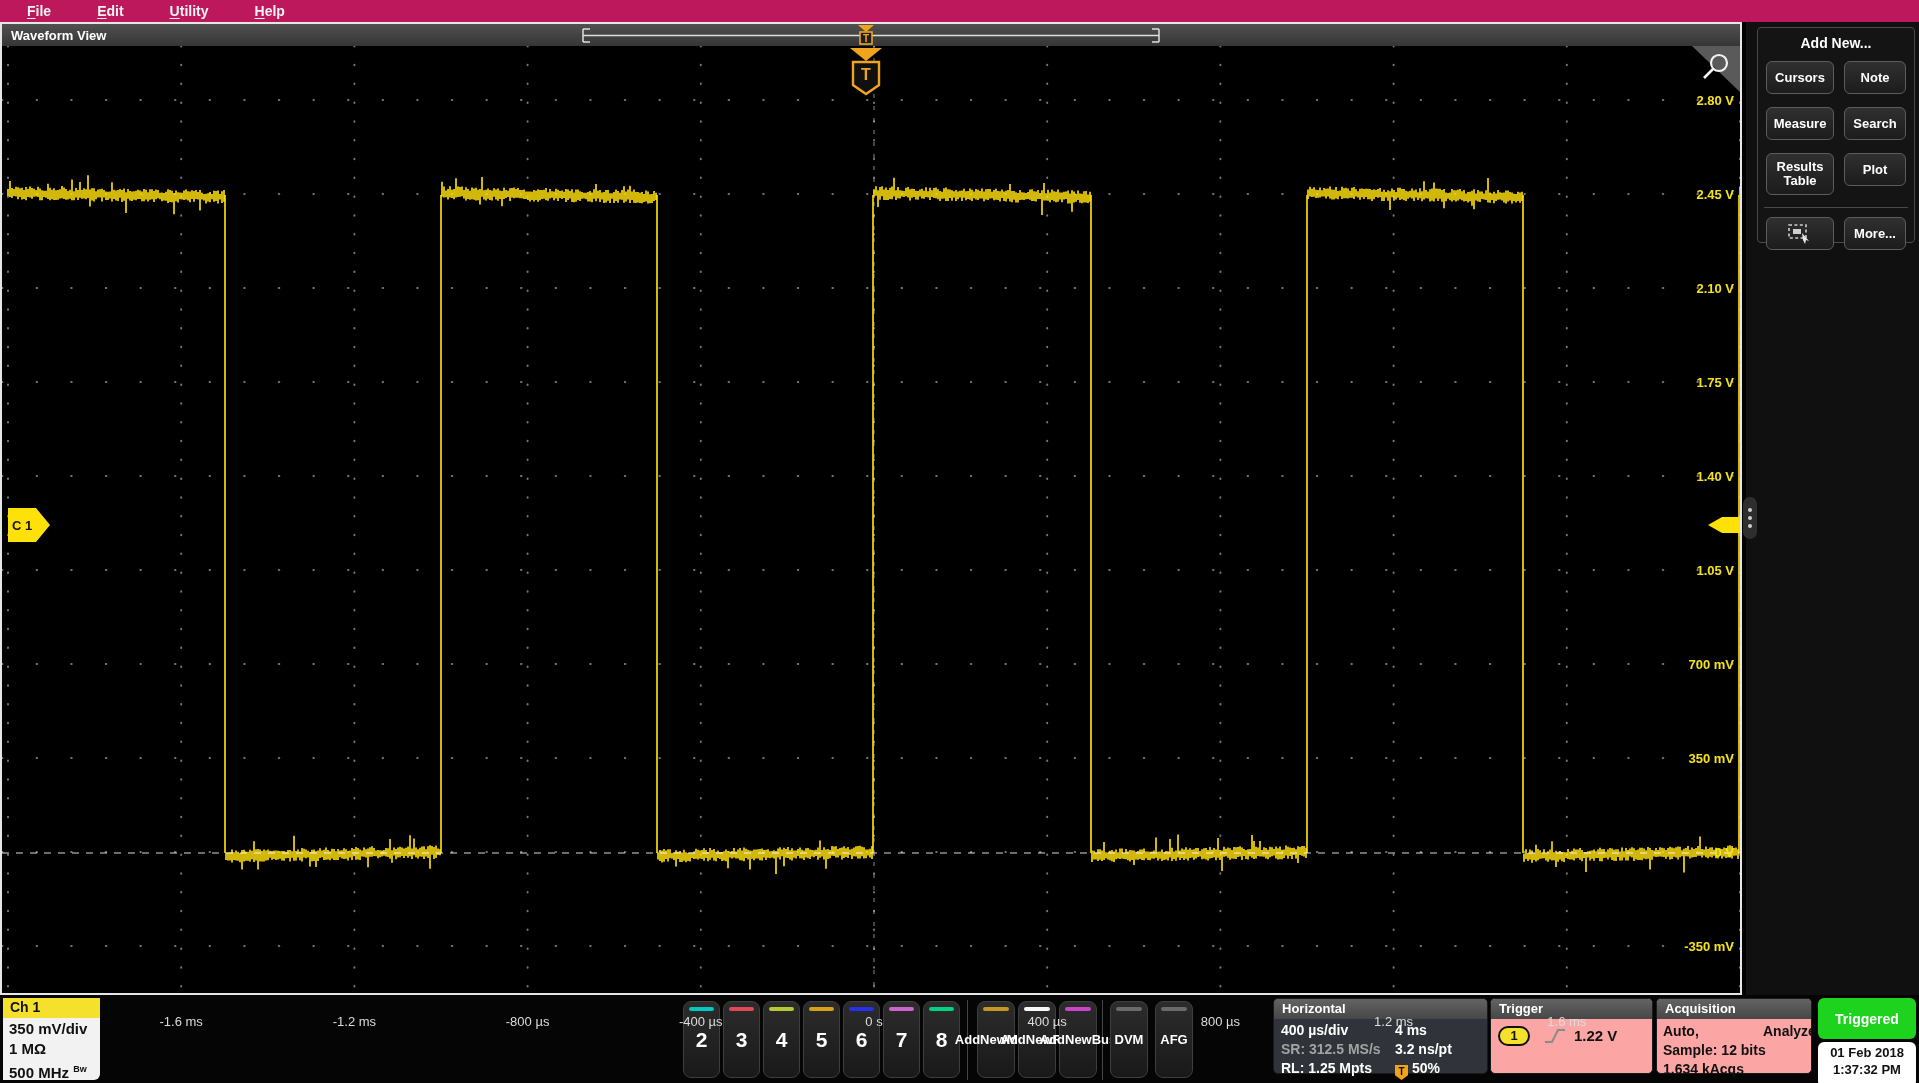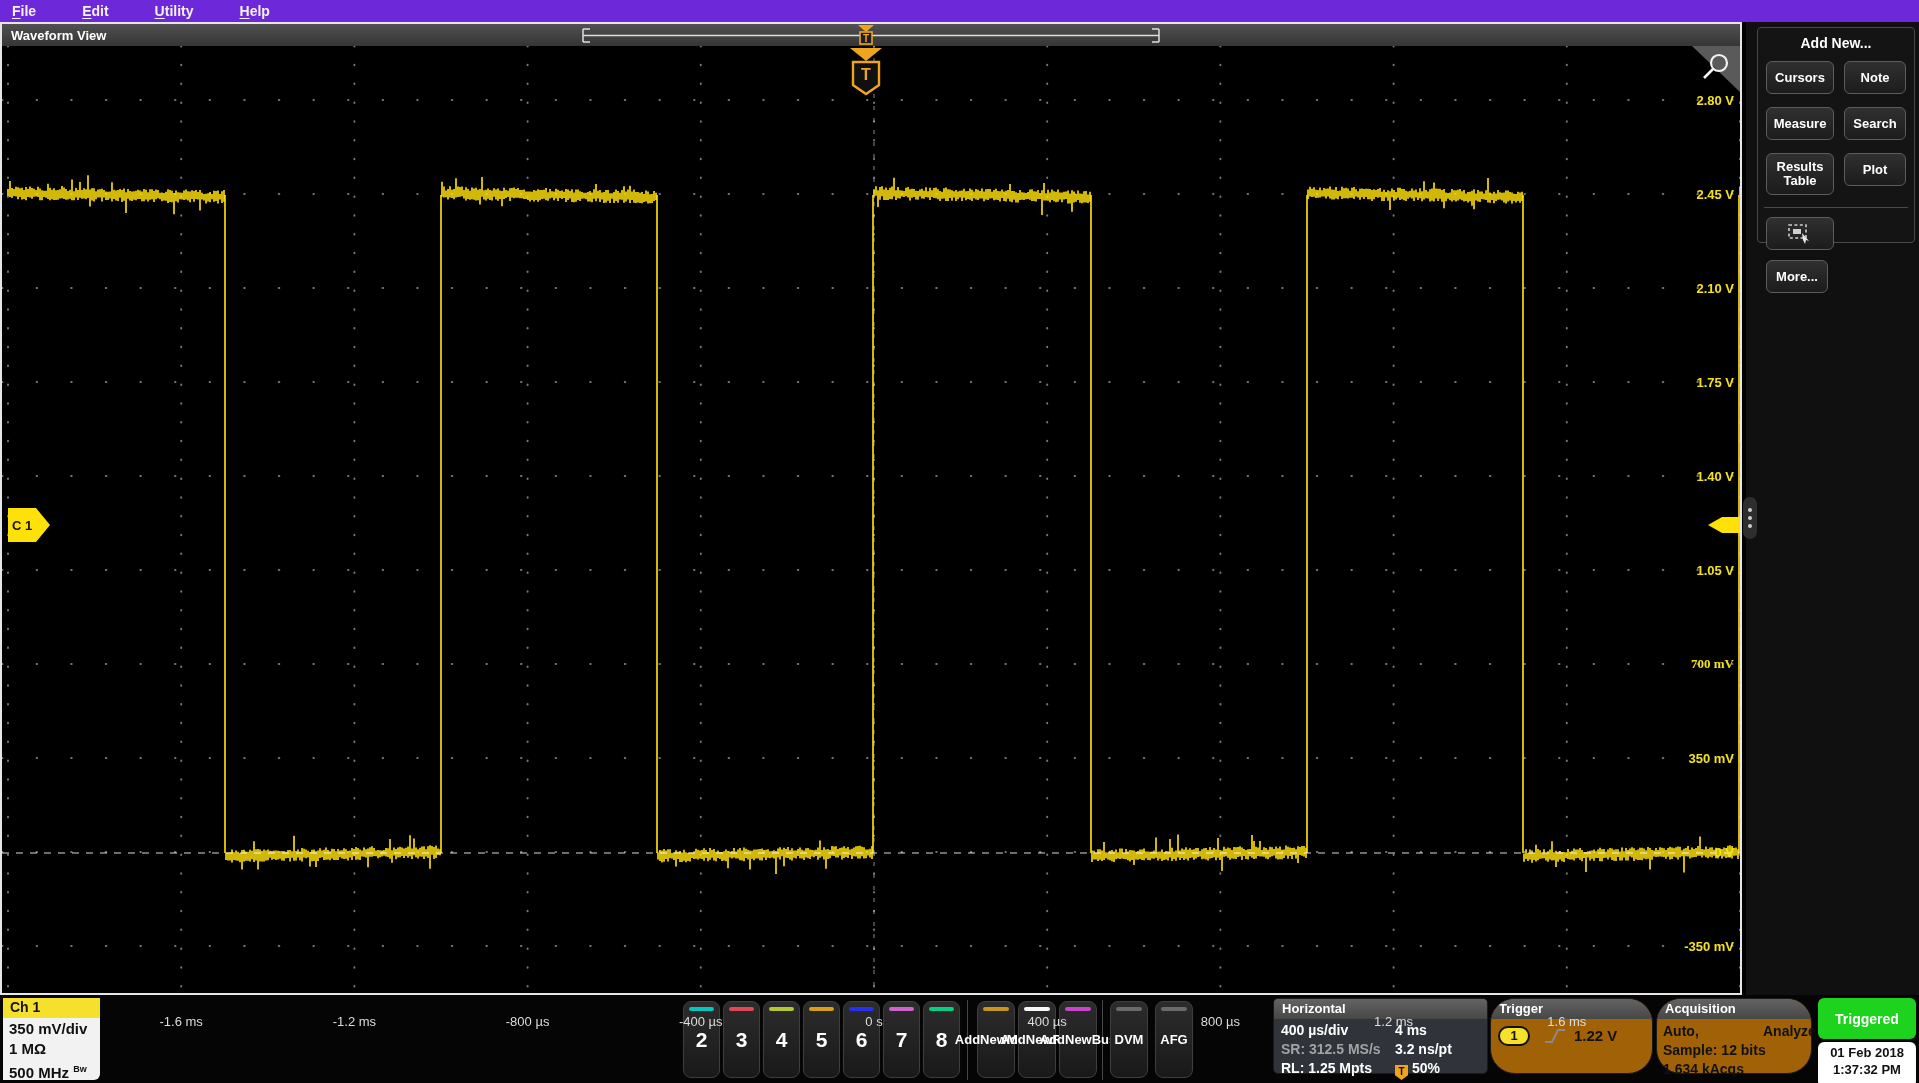--- a/index.html
+++ b/index.html
@@ -1,21 +1,21 @@
 <!DOCTYPE html>
 <html><head>
 <meta charset="utf-8">
 <style>
   * { margin:0; padding:0; box-sizing:border-box; }
   html,body { width:1919px; height:1083px; background:#000; overflow:hidden;
     font-family:"Liberation Sans",sans-serif; position:relative; color:#fff; }
 
   
   .menu-bar { position:absolute; left:0; top:0; width:1919px; height:22px;
-    background:#6d28d9; display:flex; align-items:center; gap:46px; padding-left:12px; }
+    background:#be185d; display:flex; align-items:center; gap:46px; padding-left:27px; }
   .menu-item { color:#f2f2f2; font-size:14px; font-weight:700; cursor:default; }
   .menu-item u { text-decoration:underline; text-underline-offset:2px; }
 
   
   .wave-container { position:absolute; left:0; top:22px; width:1742px; height:973px;
     border:2px solid #e6e6e6; background:#000; }
   .wave-title-bar { position:absolute; left:2px; top:24px; width:1738px; height:22px;
     background:linear-gradient(#515151,#353535); display:flex; align-items:center; }
   .wave-title { font-size:13px; font-weight:700; color:#fff; padding-left:9px; }
   .titlebar-svg { position:absolute; left:2px; top:24px; }
@@ -33,21 +33,21 @@
   .addnew-box { position:absolute; left:1757px; top:27px; width:158px; height:216px;
     border:1px solid #4a4a4a; border-radius:4px; background:#141414; }
   .addnew-title { text-align:center; font-size:14px; font-weight:700; color:#fff; margin-top:7px; }
   .addnew-grid { display:grid; grid-template-columns:68px 62px; column-gap:10px;
     row-gap:13px; padding:10px 0 0 8px; }
   .scope-btn { background:linear-gradient(#303030,#1c1c1c); border:1px solid #5c5c5c;
     border-radius:6px; color:#fff; font-size:13px; font-weight:700; display:flex;
     align-items:center; justify-content:center; text-align:center; height:33px; line-height:14px; cursor:pointer; }
   .scope-btn.tall { height:42px; }
   .addnew-divider { border-top:1px solid #4a4a4a; margin:12px 6px 0 6px; }
-  .addnew-bottom { display:flex; gap:10px; padding:9px 0 0 8px;flex-direction:column; }
+  .addnew-bottom { display:flex; gap:10px; padding:9px 0 0 8px; }
 
   
   .split-handle { position:absolute; left:1743px; top:497px; width:14px; height:42px;
     background:#2e2e2e; border-radius:7px; display:flex; flex-direction:column;
     align-items:center; justify-content:center; gap:4px; }
   .split-handle i { width:4px; height:4px; border-radius:50%; background:#cfcfcf; }
 
   
   .bottom-bar { position:absolute; left:0; top:995px; width:1919px; height:88px; background:#050505; }
 
@@ -68,21 +68,21 @@
     background:linear-gradient(#2c2c2c,#191919); border:1px solid #3e3e3e; border-radius:8px;
     display:flex; align-items:center; justify-content:center; text-align:center;
     color:#fff; font-size:13px; font-weight:700; line-height:14px; cursor:pointer; }
   .vsep { position:absolute; top:1000px; width:1px; height:80px; background:#474747; }
 
   .info-panel { position:absolute; top:998px; height:76px; border-radius:5px; overflow:hidden;
     border:1px solid #1a1a1a; }
   .info-head { height:20px; background:linear-gradient(#636363,#474747); color:#fff;
     font-size:13px; font-weight:700; padding:2px 0 0 8px; }
   .panel-dark  { background:#30343a; color:#fff; }
-  .panel-light { background:#a16207; color:#111;border-radius:25px; }
+  .panel-light { background:#fca5a5; color:#111; }
   .hrow { position:absolute; font-size:14px; font-weight:700; white-space:nowrap; }
 
   .trig-pill { display:inline-block; background:#f5e12c; border:2px solid #111; color:#111;
     border-radius:10px; width:32px; height:20px; text-align:center; font-size:13px;
     font-weight:700; line-height:16px; vertical-align:middle; }
   .tflag { display:inline-block; width:13px; height:15px; background:#f0a41e; color:#111;
     font-size:10px; font-weight:700; text-align:center; line-height:13px;
     clip-path:polygon(0 0,100% 0,100% 68%,50% 100%,0 68%); vertical-align:-2px; }
 
   .status-badge { position:absolute; left:1818px; top:998px; width:98px; height:41px;
@@ -130,21 +130,21 @@
       <path d="M1690,0 L1738,0 L1738,46 Z" fill="#5a5a5a"></path>
       <circle cx="1717" cy="17" r="8" fill="none" stroke="#f2f2f2" stroke-width="2.2"></circle>
       <path d="M1711,23 L1702,32" stroke="#f2f2f2" stroke-width="2.6"></path>
     </svg>
 <div class="ylabel" style="top: 54px;">2.80 V</div>
     <div class="ylabel" style="top: 148px;">2.45 V</div>
     <div class="ylabel" style="top: 242px;">2.10 V</div>
     <div class="ylabel" style="top: 336px;">1.75 V</div>
     <div class="ylabel" style="top: 430px;">1.40 V</div>
     <div class="ylabel" style="top: 524px;">1.05 V</div>
-    <div class="ylabel" style="top: 618px; font-family: Liberation Serif, serif;">700 mV</div>
+    <div class="ylabel" style="top: 618px;">700 mV</div>
     <div class="ylabel" style="top: 712px;">350 mV</div>
     <div class="ylabel" style="top: 806px;">0 V</div>
     <div class="ylabel" style="top: 900px;">-350 mV</div>
     <div class="xlabel" style="left: 179.2px;">-1.6 ms</div>
     <div class="xlabel" style="left: 352.4px;">-1.2 ms</div>
     <div class="xlabel" style="left: 525.6px;">-800 µs</div>
     <div class="xlabel" style="left: 698.8px;">-400 µs</div>
     <div class="xlabel" style="left: 872px;">0 s</div>
     <div class="xlabel" style="left: 1045.2px;">400 µs</div>
     <div class="xlabel" style="left: 1218.4px;">800 µs</div>

